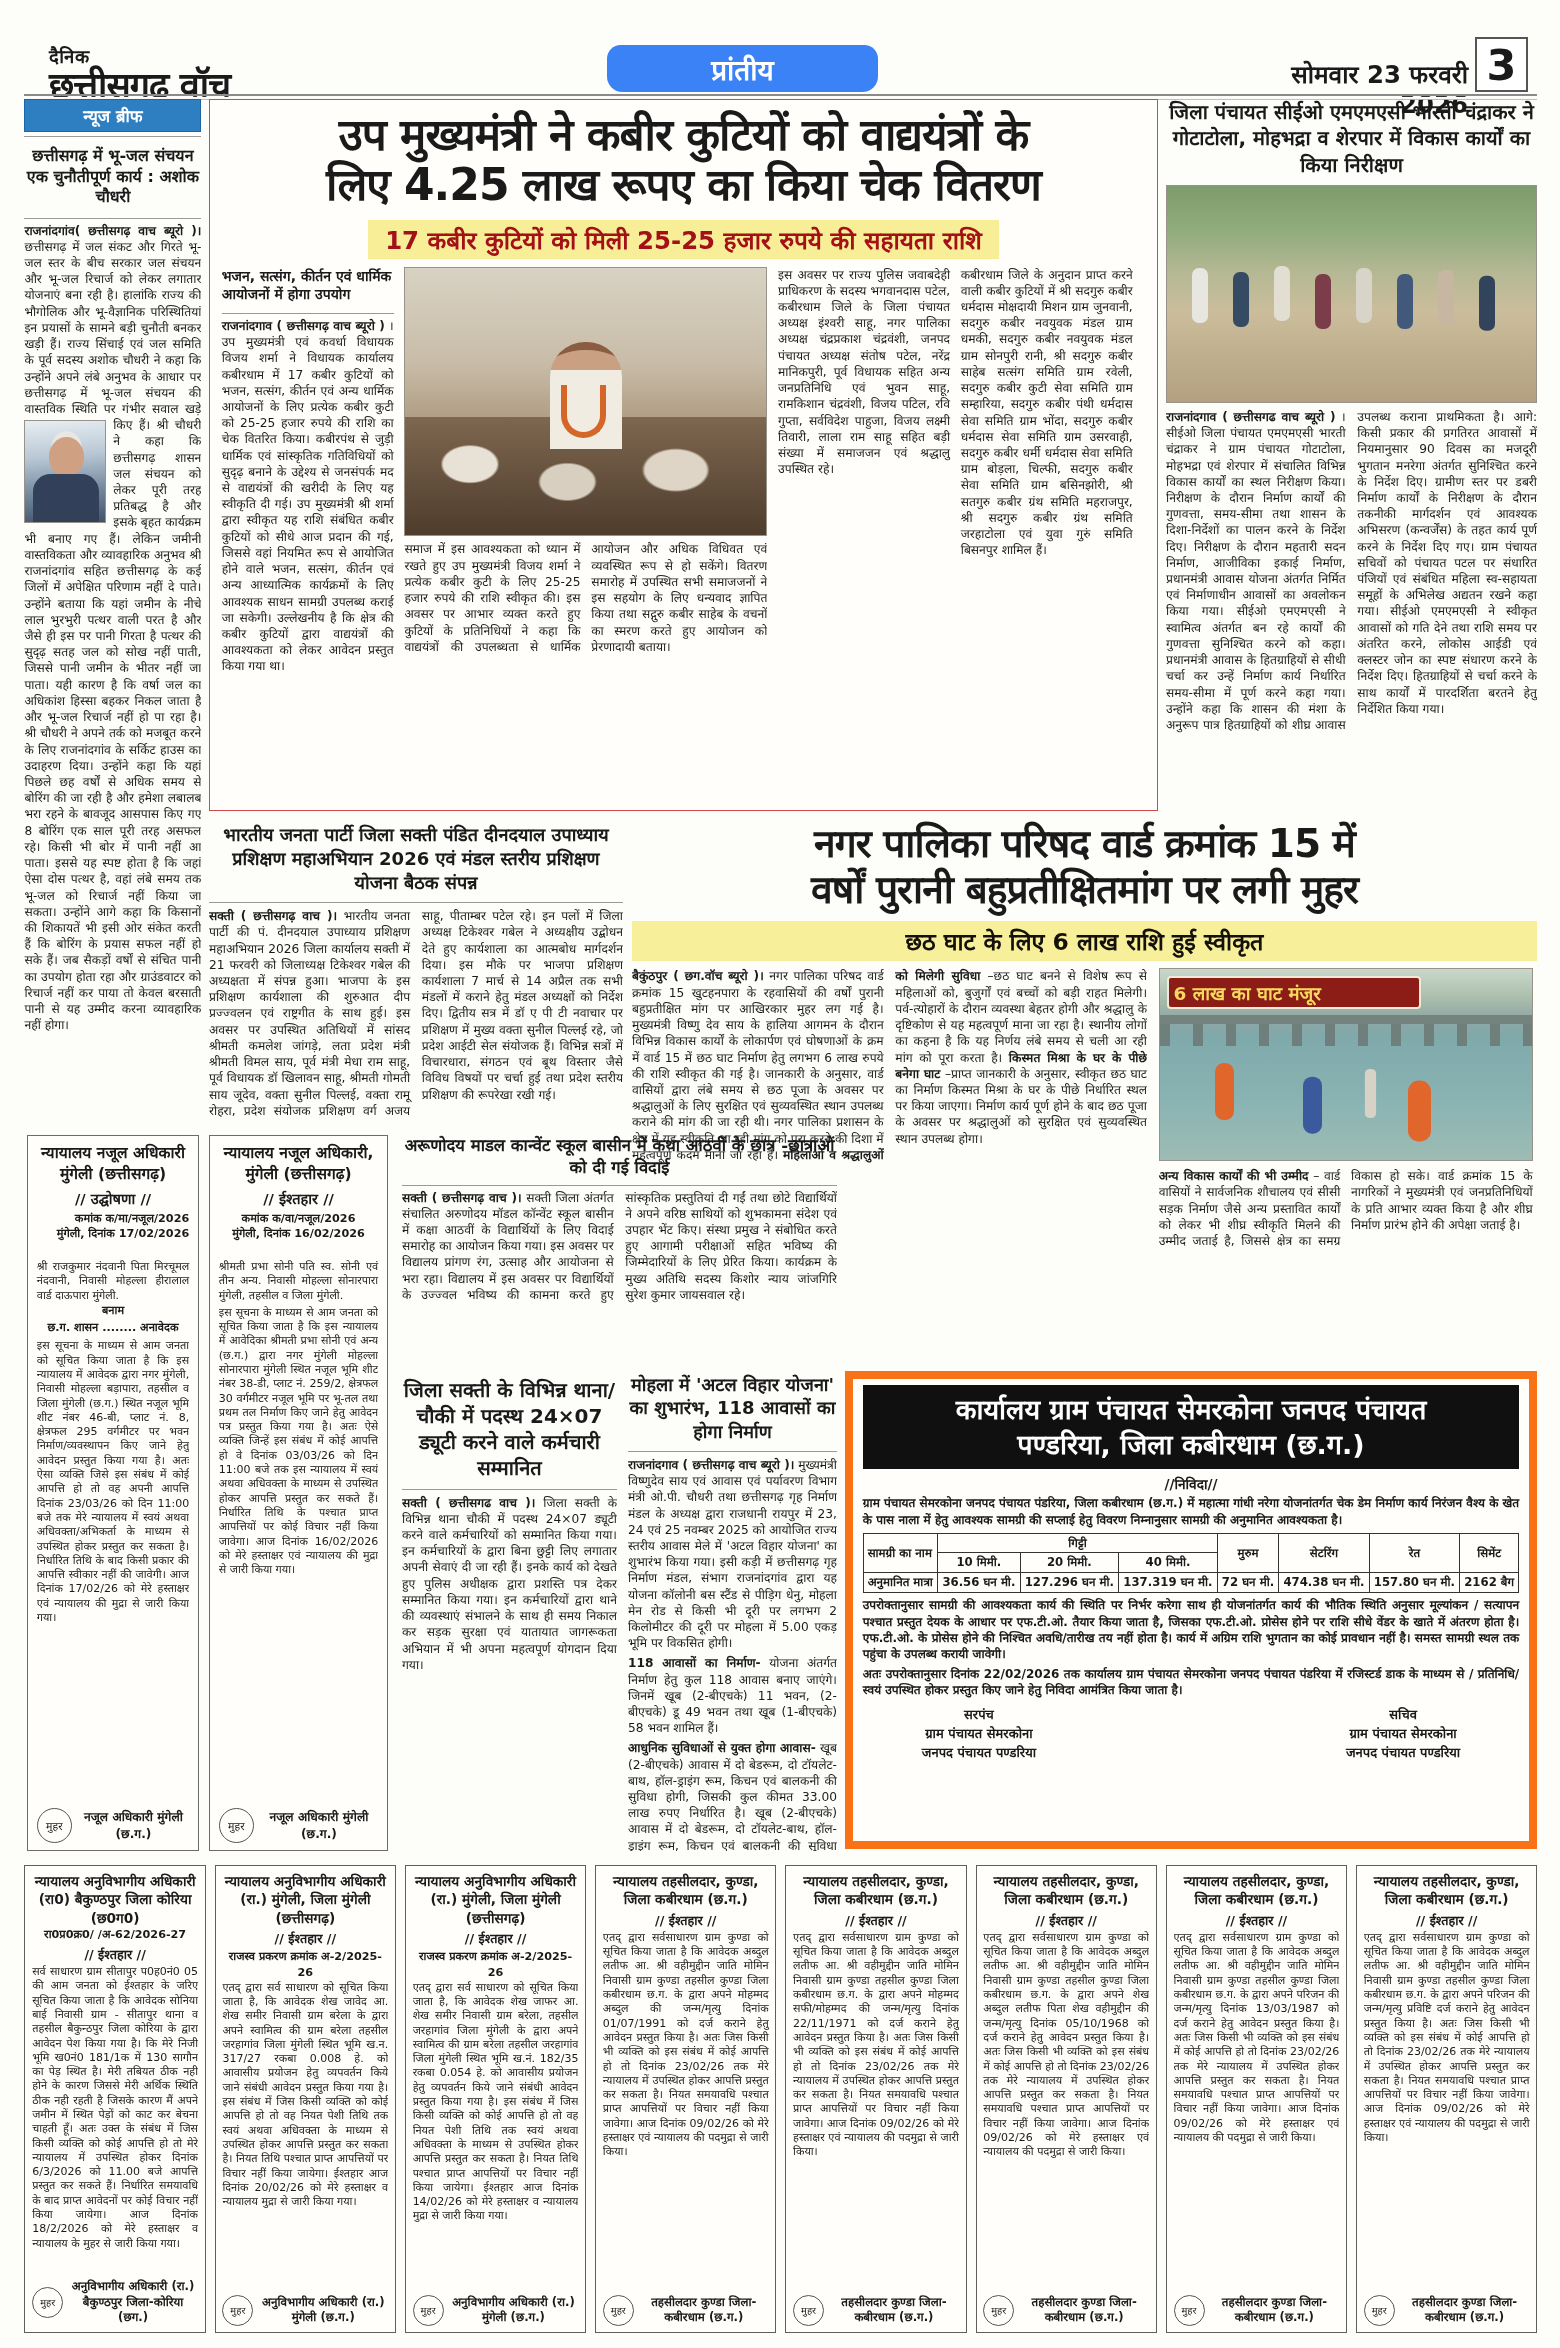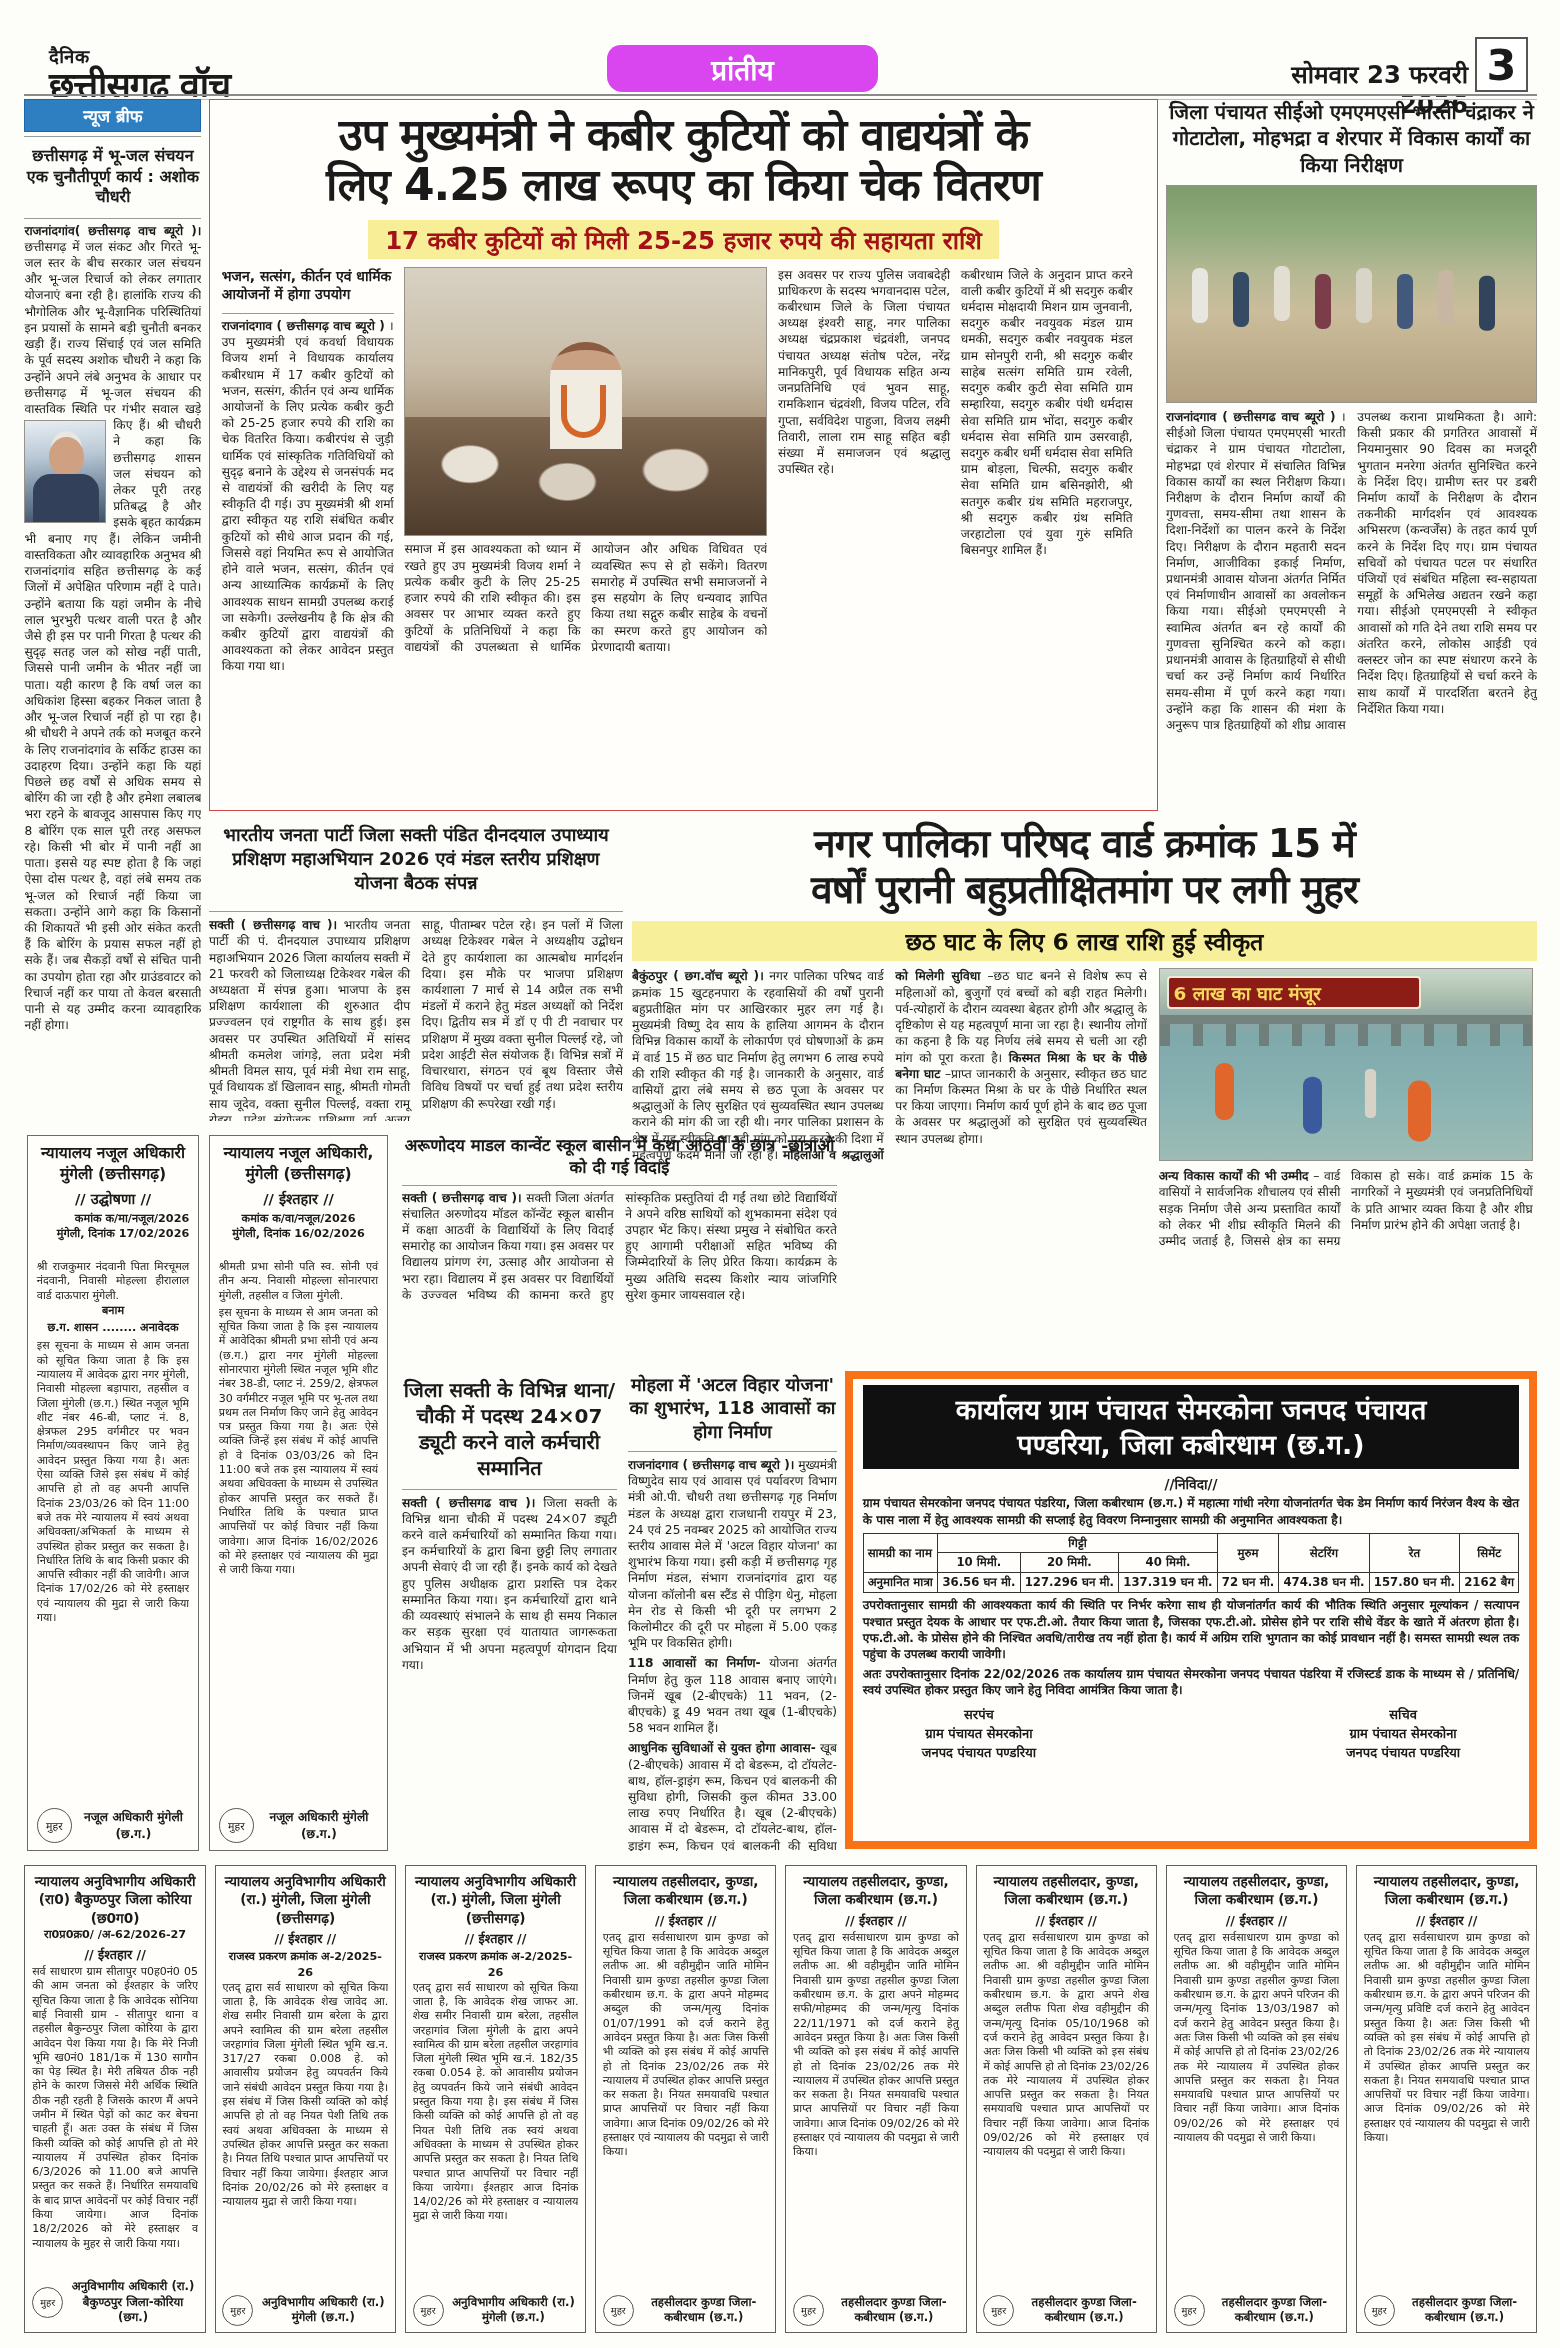--- a/index.html
+++ b/index.html
@@ -5,21 +5,21 @@
   * { margin:0; padding:0; box-sizing:border-box; }
   html,body { background:#e8e8e4; }
   body { font-family:"DejaVu Sans", sans-serif; color:#1a1a1a; }
   .page { position:relative; width:1560px; height:2348px; background:#fdfdfa; margin:0 auto; overflow:hidden; }
 
   
   .masthead { position:absolute; left:49px; top:43px; }
   .m-tag { font-size:18.5px; font-weight:bold; letter-spacing:0.5px; }
   .m-title { font-size:36px; font-weight:bold; letter-spacing:-1px; line-height:1.0; }
   .section-badge { position:absolute; left:607px; top:45px; width:271px; height:47px;
-    background:#d946ef; color:#fff; font-size:28px; font-weight:bold;
+    background:#3b82f6; color:#fff; font-size:28px; font-weight:bold;
     display:flex; align-items:center; justify-content:center; border-radius:13.7px 13.7px 15.6px 15.6px; }
   .edition-date { position:absolute; left:1219px; top:57px; width:249px; text-align:right;
     font-size:24.4px; font-weight:bold; }
   .pagenum { position:absolute; left:1475px; top:37px; width:53px; height:55px;
     border:2px solid #555; background:#fff; display:flex; align-items:center; justify-content:center;
     font-size:43px; font-weight:bold; }
   .header-rule { position:absolute; left:24.4px; top:94px; width:1513px; border-top:2.9px solid #8a8a8a;
     box-shadow:0 2.9px 0 #fff, 0 3.9px 0 #bbb; }
 
   
@@ -69,21 +69,21 @@
   .photo-inspect { width:100%; height:218px; margin:6.8px 0 5.9px;
     background:linear-gradient(180deg,#7d9b6c 0%,#93ad7e 22%,#b5b894 40%,#cbbd9b 58%,#b3a080 100%); }
   .photo-inspect .ph-figs { position:absolute; left:25px; top:82px; width:15.6px; height:55px; border-radius:6.8px;
     background:#e8e6e0;
     box-shadow:41px 3.9px 0 0 #354a63, 82px -2px 0 0 #e3ded2, 123px 5.9px 0 0 #7c3d4a, 164px 0 0 0 #d9d4c8, 205px 5.9px 0 0 #43597b, 246px 2px 0 0 #c7b7a2, 287px 7.8px 0 0 #32435c; }
   .ins-body { columns:2; column-gap:11.7px; height:466px; overflow:hidden; }
 
   
   #bjp { left:209px; top:823px; width:414px; height:298px; overflow:hidden; }
   .bjp-headline { font-size:18px; font-weight:bold; text-align:center; line-height:1.32;
-    border-bottom:1px solid #999; padding-bottom:17px; margin-bottom:4.9px; }
+    border-bottom:1px solid #999; padding-bottom:8px; margin-bottom:4.9px; }
   .bjp-body { columns:2; column-gap:11.7px; height:217px; overflow:hidden; }
 
   
   #ward { left:632px; top:821px; width:905px; height:546px; overflow:hidden; }
   .ward-headline { font-size:39px; font-weight:bold; text-align:center; line-height:1.18; letter-spacing:-1px; }
   .ward-sub { background:#f8ef9b; text-align:center; font-size:23.4px; font-weight:bold; color:#14110a;
     padding:3.9px 0; margin:7.8px 0 7.8px; }
   .ward-content { display:flex; gap:11.7px; }
   .ward-left { width:515px; columns:2; column-gap:11.7px; height:388px; overflow:hidden; }
   .ward-right { width:374px; }

